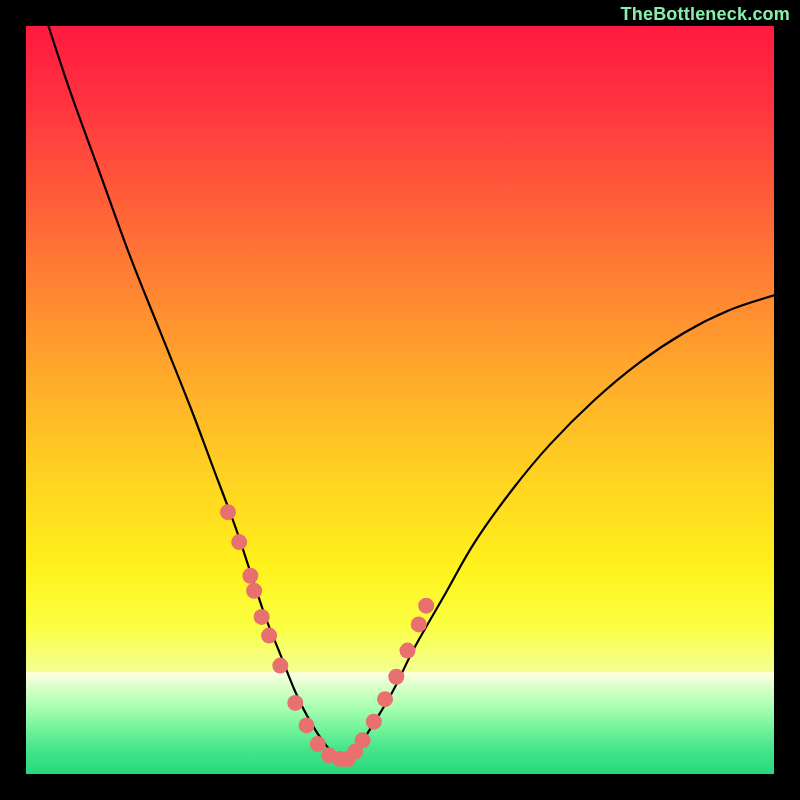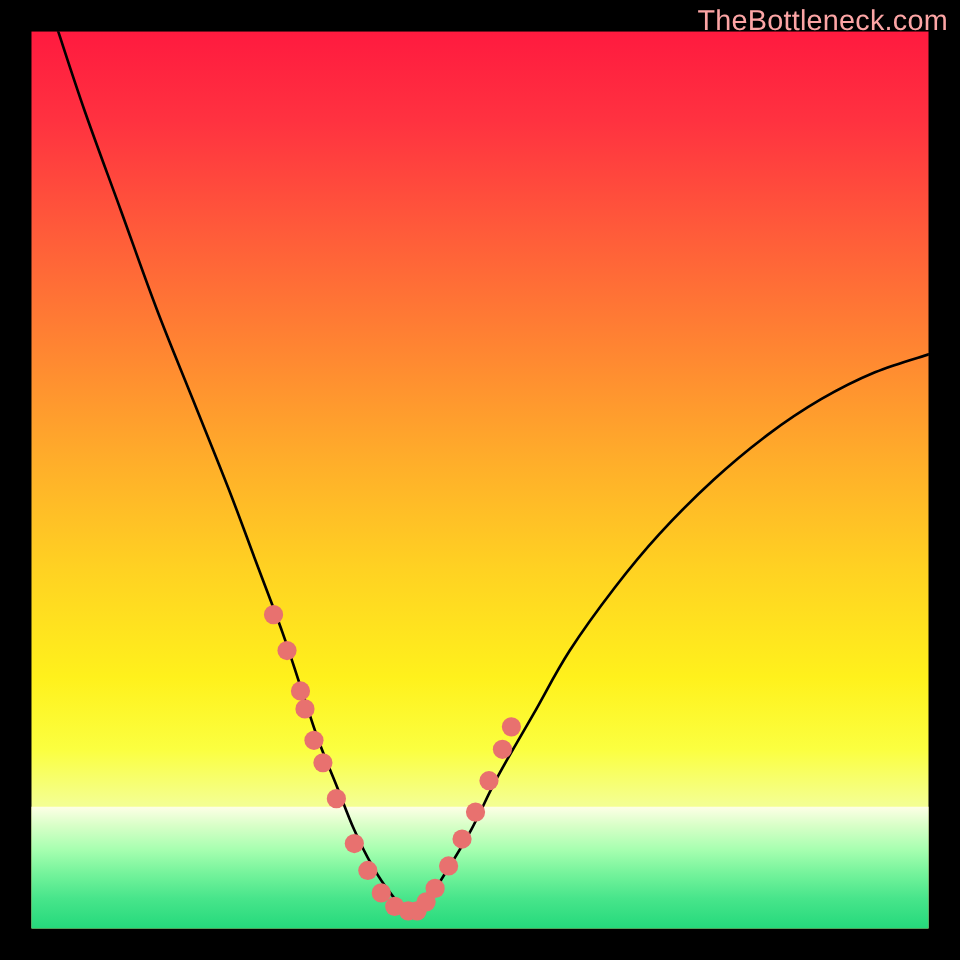--- a/index.html
+++ b/index.html
@@ -31,23 +31,23 @@
     top: 0;
     width: 748px;
     height: 748px;
     overflow: visible;
   }
   .watermark {
     position: absolute;
     top: 4px;
     right: 10px;
     font-family: Arial, Helvetica, sans-serif;
-    font-size: 24px;
-    font-weight: 400;
-    color: #fca5a5;
+    font-size: 18px;
+    font-weight: 700;
+    color: #86efac;
     letter-spacing: 0.2px;
     pointer-events: none;
   }
 </style>
 </head>
 <body>
 
 <div class="frame">
   <svg class="gradient" viewBox="0 0 748 748" preserveAspectRatio="none">
     <defs>

